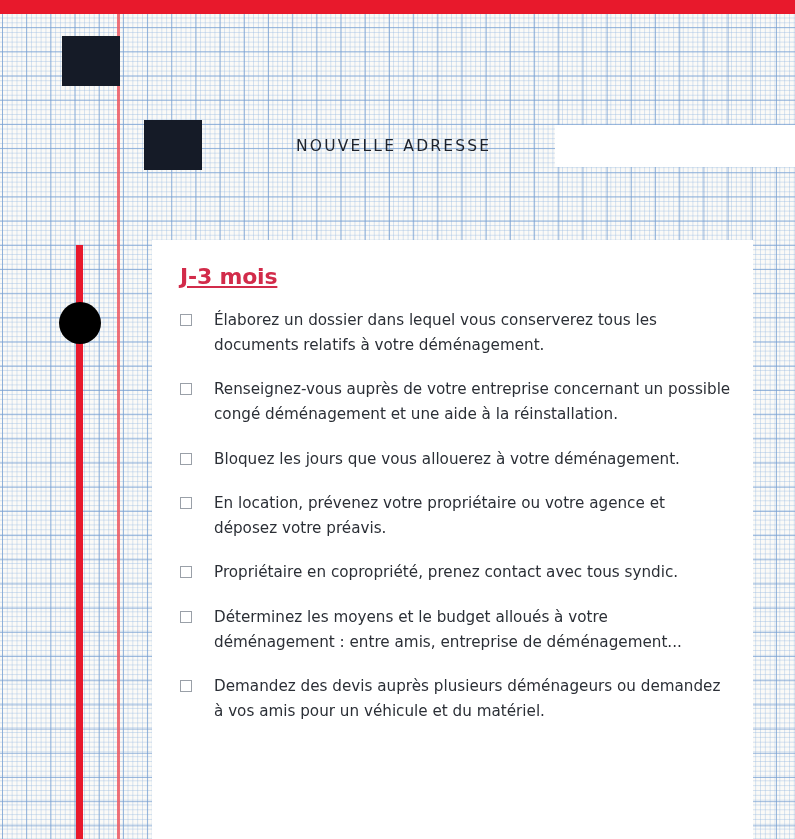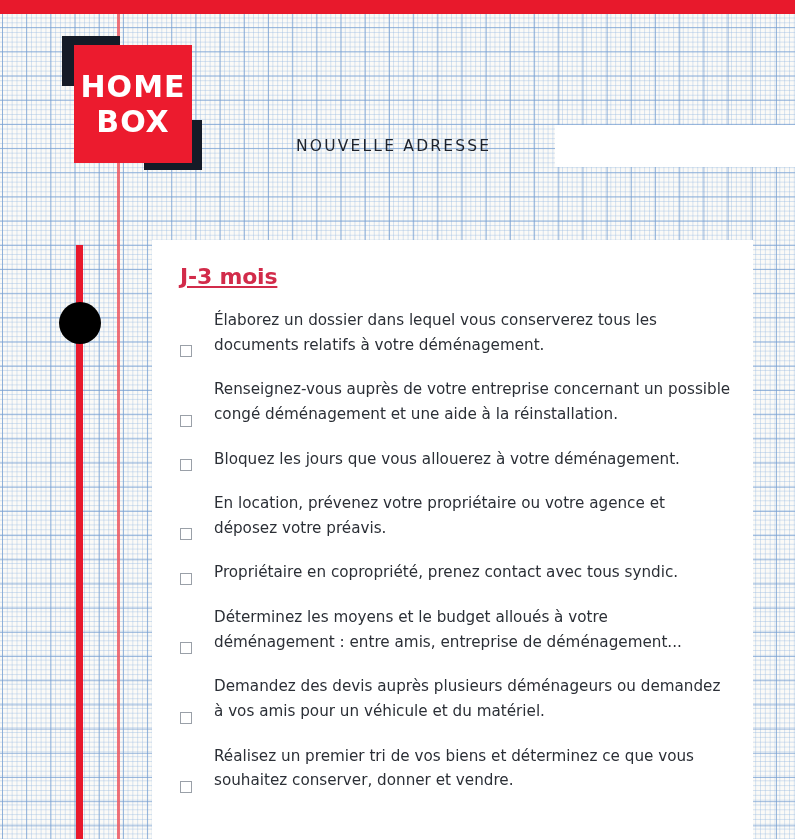--- a/index.html
+++ b/index.html
@@ -172,21 +172,21 @@
     position: absolute;
     left: 28px;
     top: 68px;
     right: 22px;
     margin: 0;
     padding: 0;
     list-style: none;
   }
   .task-item {
     display: flex;
-    align-items: flex-end;
+    align-items: flex-start;
     margin-bottom: 20px;
   }
   .task-checkbox {
     flex: 0 0 auto;
     width: 12px;
     height: 12px;
     border: 1.2px solid #9aa0a8;
     background: #ffffff;
     margin-top: 6px;
     margin-right: 22px;
@@ -207,24 +207,20 @@
 
   <div id="top-bar"></div>
 
   <div class="margin-rule-thin"></div>
   <div class="margin-rule-thick"></div>
   <div class="margin-dot"></div>
 
   <div id="logo-block">
     <div class="logo-bracket bracket-tl"></div>
     <div class="logo-bracket bracket-br"></div>
-    <div class="logo-square">
-      <span class="logo-word logo-word-1">HOME</span>
-      <span class="logo-word logo-word-2">BOX</span>
-    </div>
   </div>
 
 
   <div class="form-row" id="row-address">
     <span class="form-label">NOUVELLE ADRESSE</span>
     <input class="form-field" type="text" value="" placeholder="" style="">
   </div>
 
   <div id="checklist-card">
     <div id="section-title">J-3 mois</div>
@@ -250,20 +246,16 @@
           <span class="task-text">Propriétaire en copropriété, prenez contact avec tous syndic.</span>
         </li>
         <li class="task-item">
           <span class="task-checkbox"></span>
           <span class="task-text">Déterminez les moyens et le budget alloués à votre déménagement : entre amis, entreprise de déménagement...</span>
         </li>
         <li class="task-item">
           <span class="task-checkbox"></span>
           <span class="task-text">Demandez des devis auprès plusieurs déménageurs ou demandez à vos amis pour un véhicule et du matériel.</span>
         </li>
-        <li class="task-item">
-          <span class="task-checkbox"></span>
-          <span class="task-text">Réalisez un premier tri de vos biens et déterminez ce que vous souhaitez conserver, donner et vendre.</span>
-        </li>
       </ul>
   </div>
 
 </div>
 
 </body></html>

